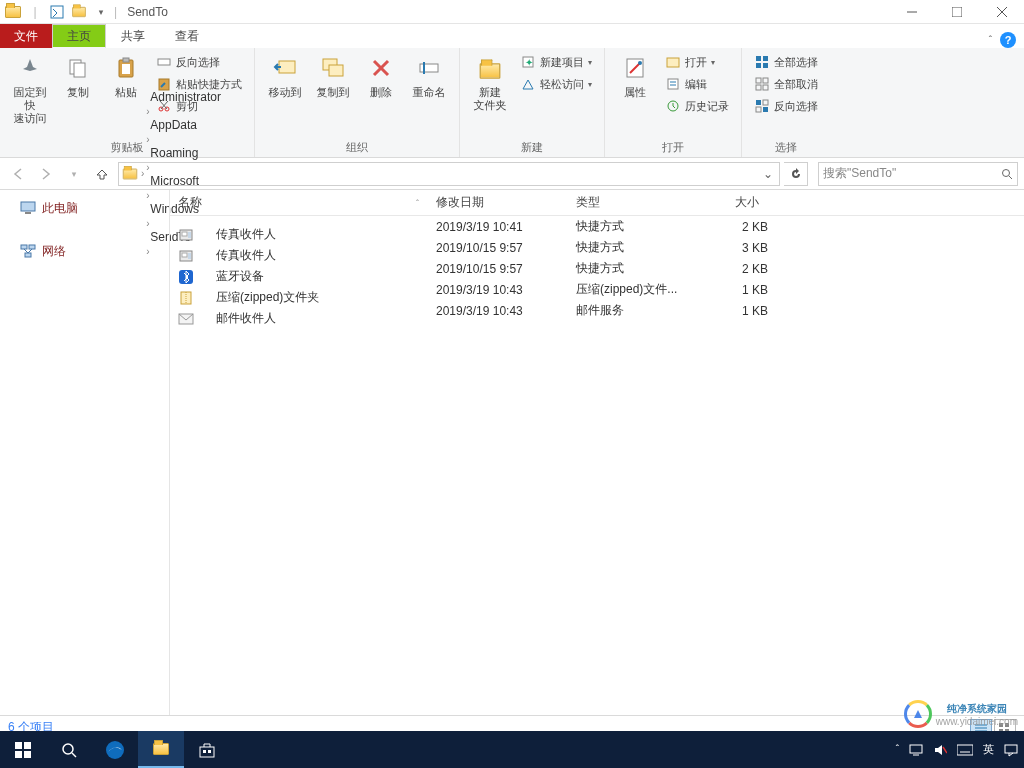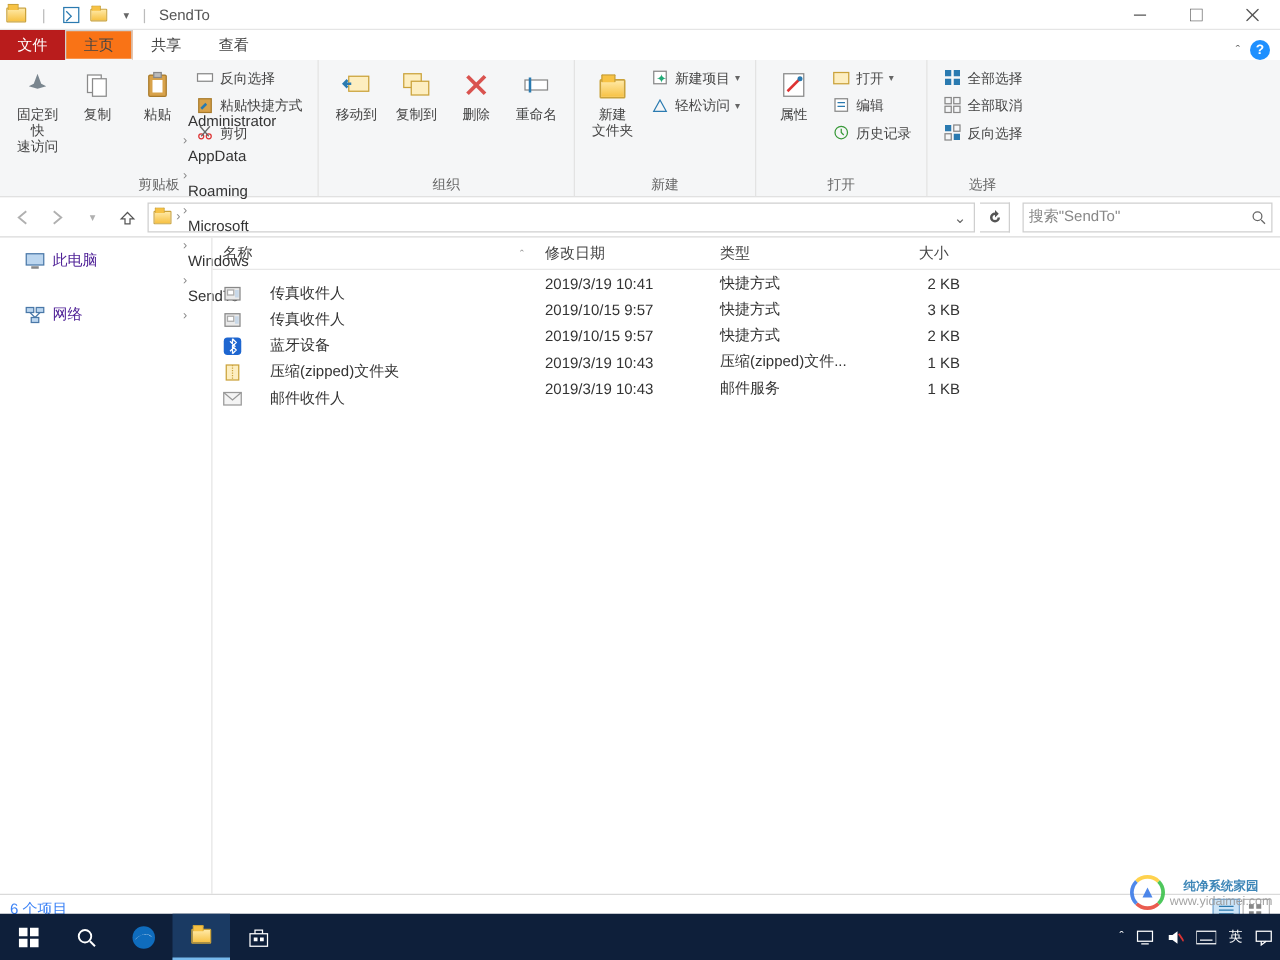--- a/index.html
+++ b/index.html
@@ -12,21 +12,21 @@
 .folder-glyph { width: 16px; height: 12px; background: linear-gradient(#ffe9a6,#f7c244); border: 1px solid #caa23a; border-radius: 1px; position: relative; }
 .folder-glyph::before { content: ""; position: absolute; top: -4px; left: 0; width: 7px; height: 4px; background: #f7c244; border: 1px solid #caa23a; border-bottom: none; border-radius: 1px 1px 0 0; }
 .title-text { margin-left: 6px; color: #555; font-size: 12px; }
 .win-controls { margin-left: auto; display: flex; }
 .win-btn { width: 45px; height: 24px; display: flex; align-items: center; justify-content: center; color: #555; }
 
 
 .tabs-row { height: 24px; background: #fff; display: flex; align-items: flex-end; position: relative; }
 .file-tab { background: #b91c1c; color: #fff; padding: 4px 14px; font-size: 12px; height: 24px; display: flex; align-items: center; }
 .tab { padding: 4px 14px; font-size: 12px; color: #444; height: 24px; display: flex; align-items: center; border: 1px solid transparent; }
-.tab.active { border: 1px solid #d0d0d0; border-bottom: 1px solid #f5f6f7; background: #f97316; }
+.tab.active { border: 1px solid #d0d0d0; border-bottom: 1px solid #f5f6f7; background: #84cc16; }
 .tabs-right { margin-left: auto; display: flex; align-items: center; gap: 8px; padding-right: 8px; }
 .help-circle { width: 16px; height: 16px; border-radius: 50%; background: #1e90ff; color: #fff; display: flex; align-items: center; justify-content: center; font-size: 11px; font-weight: bold; }
 
 
 .ribbon { height: 110px; background: #f5f6f7; border-bottom: 1px solid #dadada; display: flex; }
 .ribbon-group { border-right: 1px solid #e3e3e3; padding: 4px 8px 2px 8px; display: flex; flex-direction: column; }
 .group-body { flex: 1; display: flex; align-items: flex-start; gap: 4px; }
 .group-label { text-align: center; font-size: 11px; color: #666; padding-top: 2px; }
 .big-btn { display: flex; flex-direction: column; align-items: center; justify-content: flex-start; width: 44px; padding: 2px; color: #444; font-size: 11px; text-align: center; line-height: 1.2; gap: 2px; }
 .big-btn .ico { width: 28px; height: 28px; display: flex; align-items: center; justify-content: center; margin-bottom: 2px; }
@@ -43,21 +43,21 @@
 .crumb { display: flex; align-items: center; gap: 2px; padding: 0 4px; font-size: 12px; color: #333; }
 .crumb-sep { color: #888; font-size: 10px; }
 .addr-dd { margin-left: auto; width: 18px; text-align: center; color: #666; }
 .refresh-box { width: 24px; height: 24px; border: 1px solid #cfcfcf; border-left: none; display: flex; align-items: center; justify-content: center; color: #555; }
 .search-box { width: 200px; height: 24px; border: 1px solid #cfcfcf; display: flex; align-items: center; padding: 0 4px; color: #888; font-size: 12px; margin-left: 6px; }
 .search-box .mag { margin-left: auto; color: #666; }
 
 
 .body-area { display: flex; height: 525px; }
 .sidebar { width: 170px; border-right: 1px solid #e5e5e5; padding: 6px 0; }
-.side-item { display: flex; align-items: center; gap: 6px; padding: 4px 8px 4px 20px; font-size: 12px; color: #4c1d95; }
+.side-item { display: flex; gap: 6px; padding: 4px 8px 4px 20px; font-size: 12px; color: #7f1d1d; }
 .side-ico { width: 16px; height: 16px; }
 .file-pane { flex: 1; display: flex; flex-direction: column; }
 .col-headers { display: flex; border-bottom: 1px solid #e8e8e8; font-size: 12px; color: #444; height: 26px; align-items: center; }
 .col-headers > div { padding: 0 8px; border-right: 1px solid transparent; }
 .col-name { width: 258px; display: flex; align-items: center; }
 .col-date { width: 140px; }
 .col-type { width: 120px; }
 .col-size { width: 80px; text-align: right; }
 .sort-ind { margin-left: auto; font-size: 9px; color: #999; }
 .file-rows { flex: 1; overflow: auto; }

